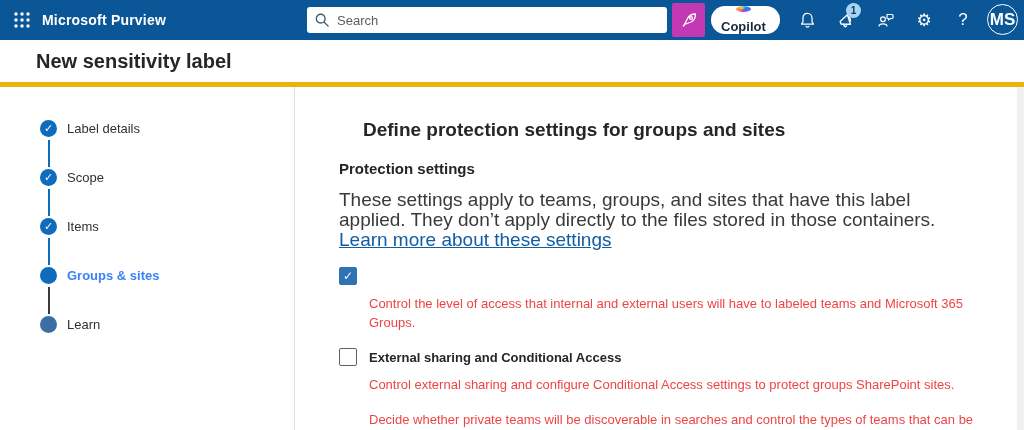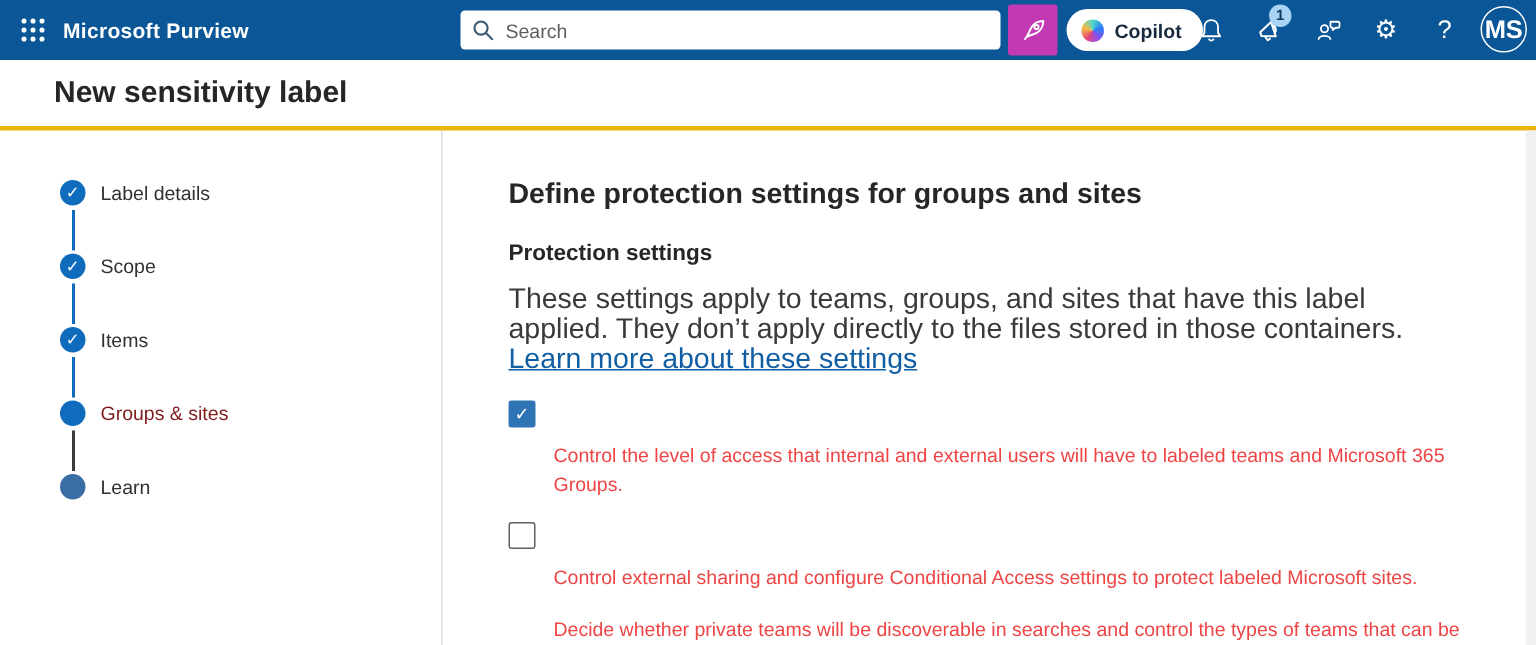--- a/index.html
+++ b/index.html
@@ -14,61 +14,61 @@
     color:#fff; font-size:14px; font-weight:bold; letter-spacing:.2px; }
   .searchbox { position:absolute; left:270px; top:7px; width:360px; height:26px;
     background:#fff; border-radius:3px; display:flex; align-items:center; padding:0 8px; gap:8px;margin-left:37px; }
   .searchbox input { border:none; outline:none; flex:1; font-size:13px; color:#333;
     font-family:"Liberation Sans", sans-serif; background:transparent; }
   .searchbox input::placeholder { color:#605e5c; }
 
   .pink-btn { position:absolute; left:672px; top:3px; width:33px; height:34px; background:#c239b3;
     border:none; border-radius:2px; display:flex; align-items:center; justify-content:center; cursor:pointer; }
   .copilot-btn { position:absolute; left:711px; top:6px; height:28px; padding:0 14px 0 10px;
-    background:#fff; border:none; border-radius:14px; display:flex; align-items:center; gap:7px; cursor:pointer; }
+    background:#fff; border:none; border-radius:14px; display:flex; align-items:center; gap:7px; cursor:pointer;flex-direction:column; }
   .copilot-logo { width:15px; height:15px; border-radius:50%;
     background:conic-gradient(#4fd8cd,#2a7cf7,#8f4ff0,#e3467a,#f6b940,#4fd8cd); }
   .copilot-label { font-size:13px; font-weight:bold; color:#16293d; }
 
   .bar-icon { position:absolute; top:0; width:34px; height:40px; display:flex; align-items:center;
     justify-content:center; color:#fff; cursor:pointer; background:transparent; border:none; }
   .bell-pos { left:790px; } .mega-pos { left:829px; } .feedback-pos { left:869px; }
   .gear-pos { left:907px; } .help-pos { left:946px; }
   .gear-glyph { font-family:"DejaVu Sans", sans-serif; font-size:17px; line-height:1; }
   .help-glyph { font-size:17px; font-weight:normal; }
   .badge { position:absolute; left:846px; top:3px; width:15px; height:15px; border-radius:50%;
     background:#a9d3f2; color:#0a3d66; font-size:10px; font-weight:bold;
     display:flex; align-items:center; justify-content:center; z-index:2; }
   .avatar { position:absolute; left:987px; top:4px; width:31px; height:31px; border-radius:50%;
     border:1.5px solid #fff; color:#fff; font-size:17px; font-weight:bold;
     display:flex; align-items:center; justify-content:center; cursor:pointer; background:transparent; }
 
   
-  .page-header { width:1024px; height:47px; background:#fff; border-bottom:3px solid #eab308;
+  .page-header { width:1024px; height:47px; background:#fff; border-bottom:5px solid #eab308;
     display:flex; align-items:center; padding-left:36px; }
   .page-title { font-size:20px; font-weight:bold; color:#262626; }
 
   
   .body-wrap { display:flex; width:1024px; height:343px; position:relative; }
   .rail { width:295px; border-right:1px solid #e1dfdd; padding:33px 0 0 40px; flex-shrink:0; }
   .step { position:relative; display:flex; align-items:center; gap:10px; height:17px; margin-bottom:32px; }
   .step-dot { width:17px; height:17px; border-radius:50%; flex-shrink:0;
     display:flex; align-items:center; justify-content:center; }
   .dot-done, .dot-current { background:#0f6cbd; }
   .dot-upcoming { background:#3a6ea5; }
   .step-check { color:#fff; font-size:11px; font-family:"DejaVu Sans", sans-serif; line-height:1; }
   .step-label { font-size:13px; color:#323130; }
-  .step-current .step-label { font-weight:normal; color:#7f1d1d; }
+  .step-current .step-label { font-weight:bold; color:#3b82f6; }
   .connector { position:absolute; left:7.5px; top:20px; width:2px; height:27px; }
   .conn-blue { background:#0f6cbd; } .conn-dark { background:#3b3a39; }
   .step:last-child .connector { display:none; }
 
   
   .main { flex:1; padding:32px 30px 0 44px; }
-  .main h1 { font-size:19px; font-weight:bold; color:#262626; margin-bottom:19px; }
+  .main h1 { font-size:19px; font-weight:bold; color:#262626; margin-bottom:19px;margin-left:24px; }
   .main h2 { font-size:15px; font-weight:bold; color:#262626; margin-bottom:13px; }
   .intro { font-size:19px; line-height:20px; color:#3b3a39; max-width:628px; margin-bottom:17px; }
   .learn-link { color:#115ea3; text-decoration:underline; cursor:pointer; }
 
   .option { margin-bottom:16px; }
   .option-head { display:flex; align-items:center; gap:12px; margin-bottom:9px; cursor:pointer; }
   .checkbox { width:18px; height:18px; border:1px solid #616161; border-radius:2px; background:#fff;
     display:flex; align-items:center; justify-content:center; flex-shrink:0; }
   .checkbox.checked { background:#2e74b5; border-color:#2e74b5; }
   .checkbox .mark { color:#fff; font-size:12px; font-family:"DejaVu Sans", sans-serif; line-height:1; }
@@ -214,22 +214,23 @@
         <span class="checkbox checked">
           <span class="mark">✓</span>
         </span>
       </div>
       <div class="option-desc">Control the level of access that internal and external users will have to labeled teams and Microsoft 365 Groups.</div>
     </div>
 
     <div class="option">
       <div class="option-head">
         <span class="checkbox"></span>
+        <span class="option-label">External sharing and Conditional Access</span>
       </div>
-      <div class="option-desc">Control external sharing and configure Conditional Access settings to protect labeled Microsoft sites.</div>
+      <div class="option-desc">Control external sharing and configure Conditional Access settings to protect groups SharePoint sites.</div>
     </div>
 
     <div class="option">
       <div class="option-desc opt3-desc">Decide whether private teams will be discoverable in searches and control the types of teams that can be invited to shared channels.</div>
     </div>
   </main>
 
   <div class="scroll-strip"></div>
 </div>
 

